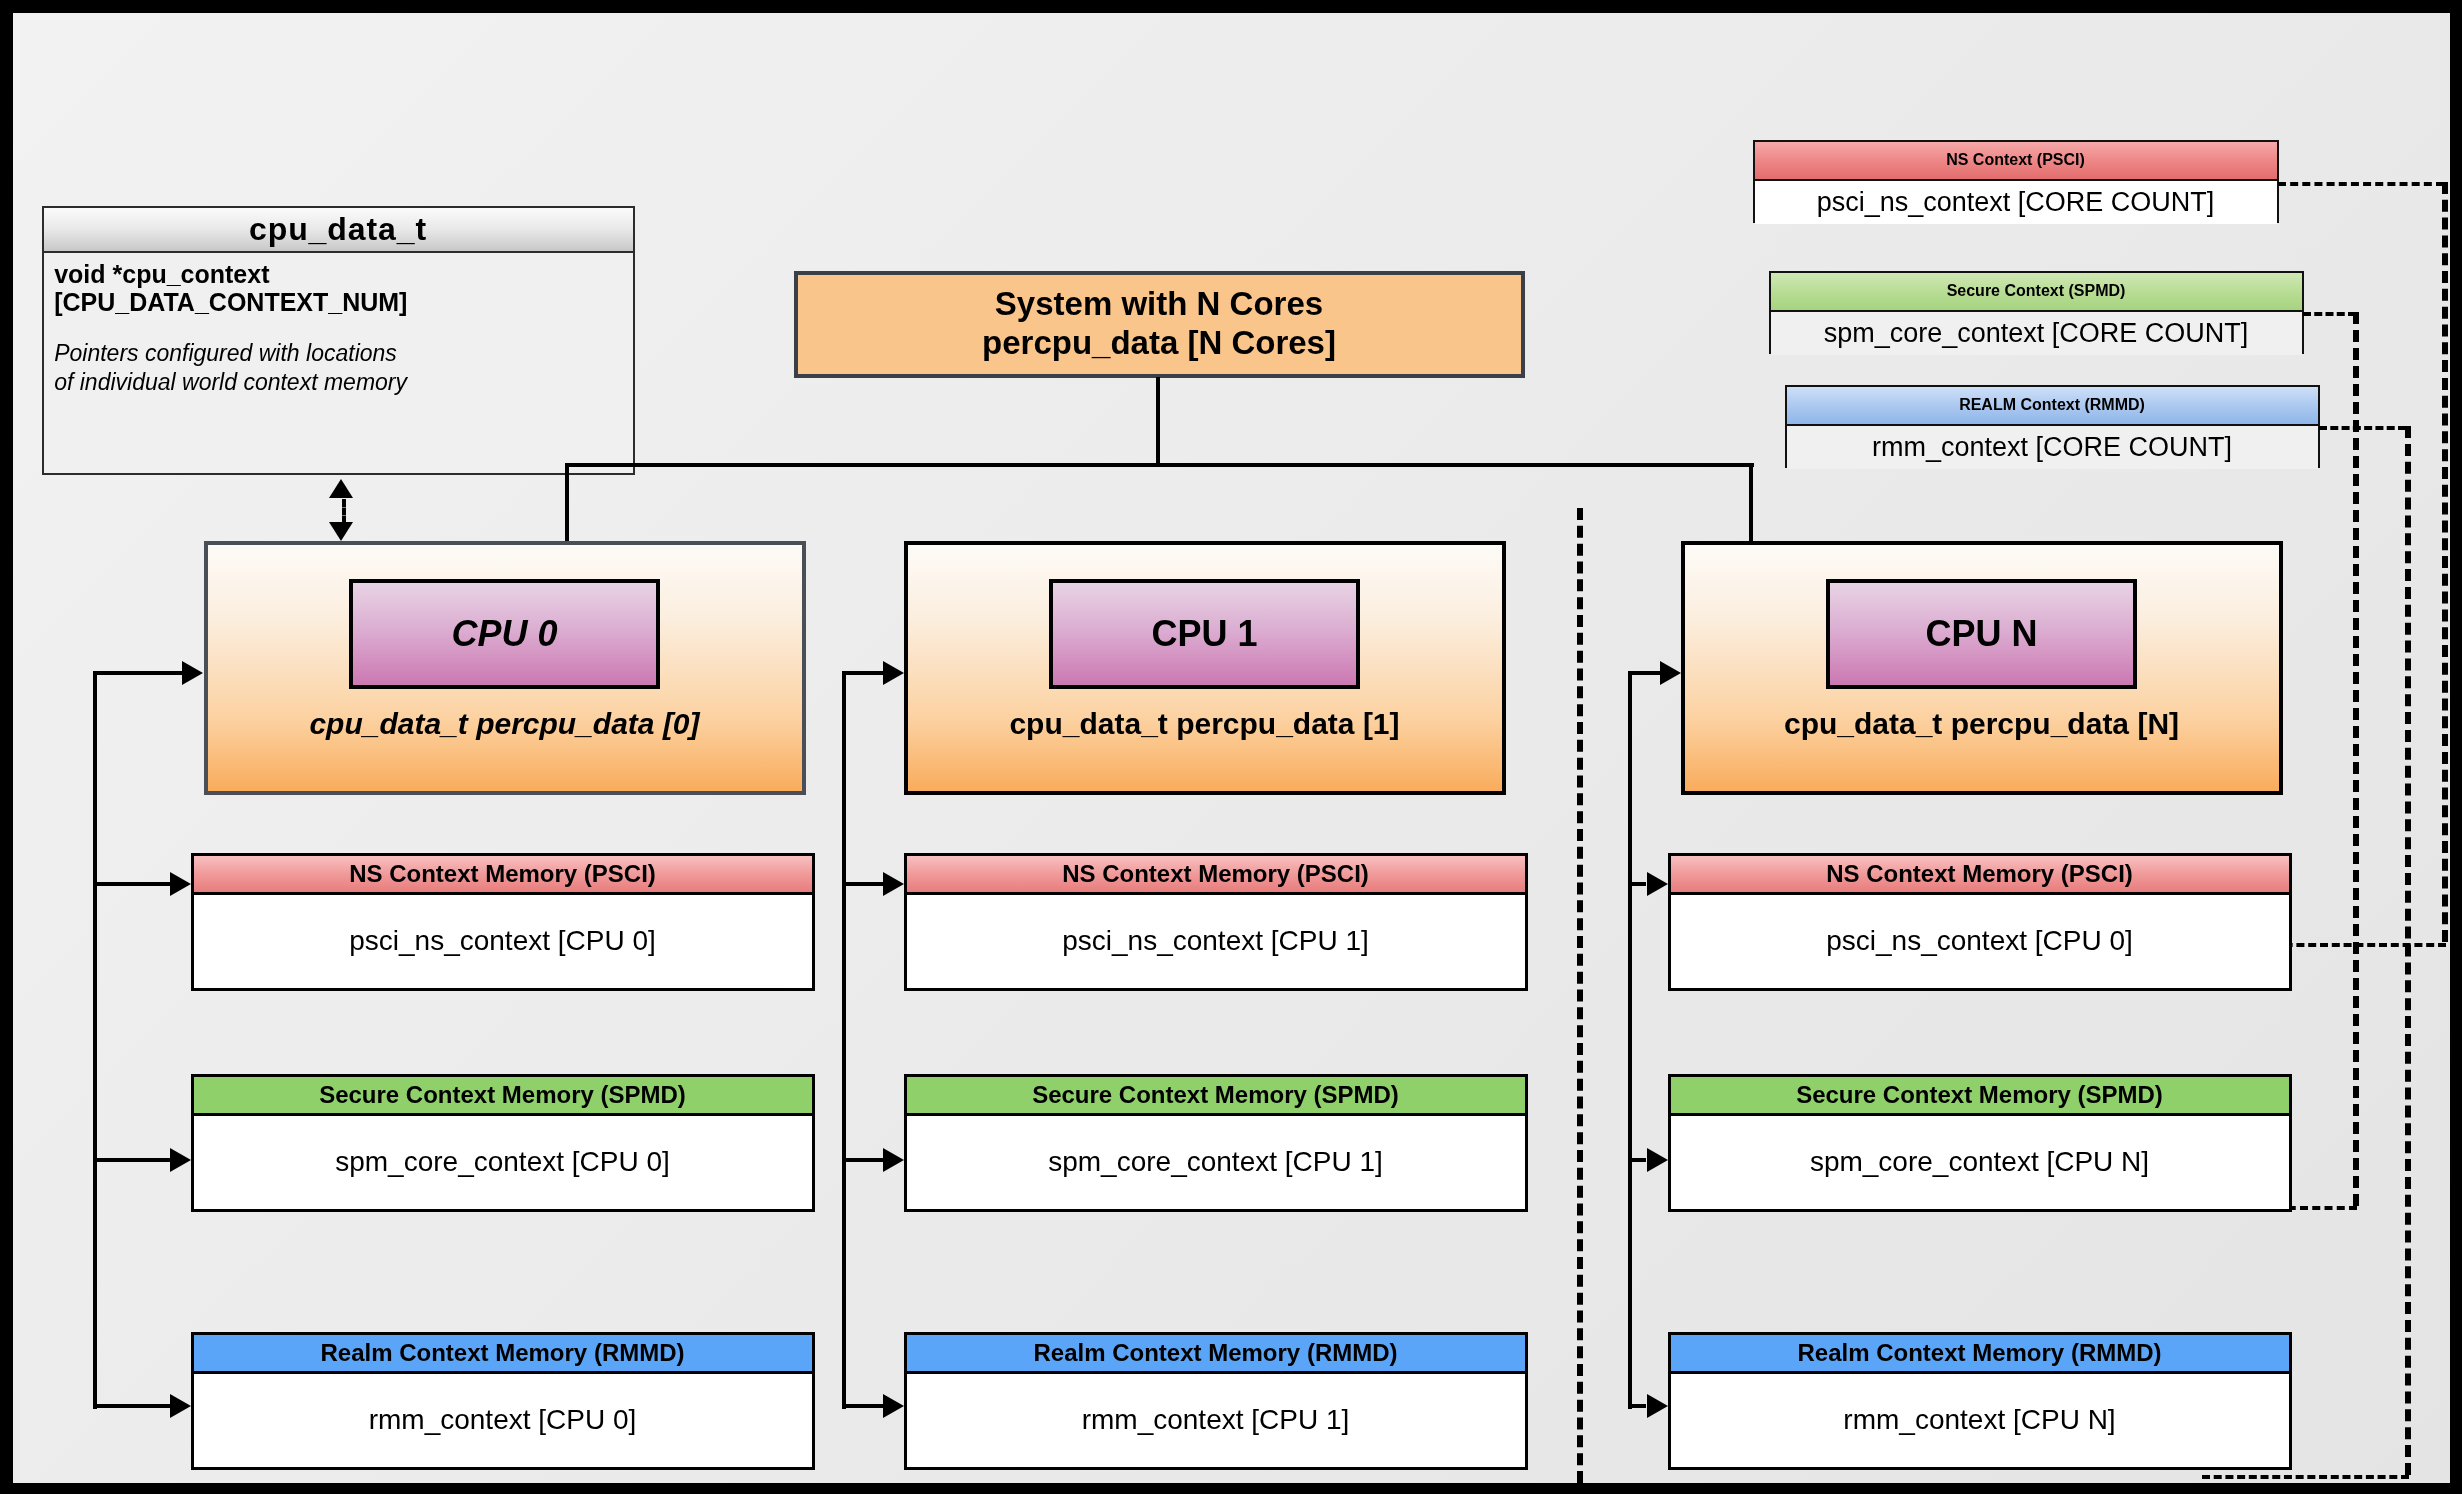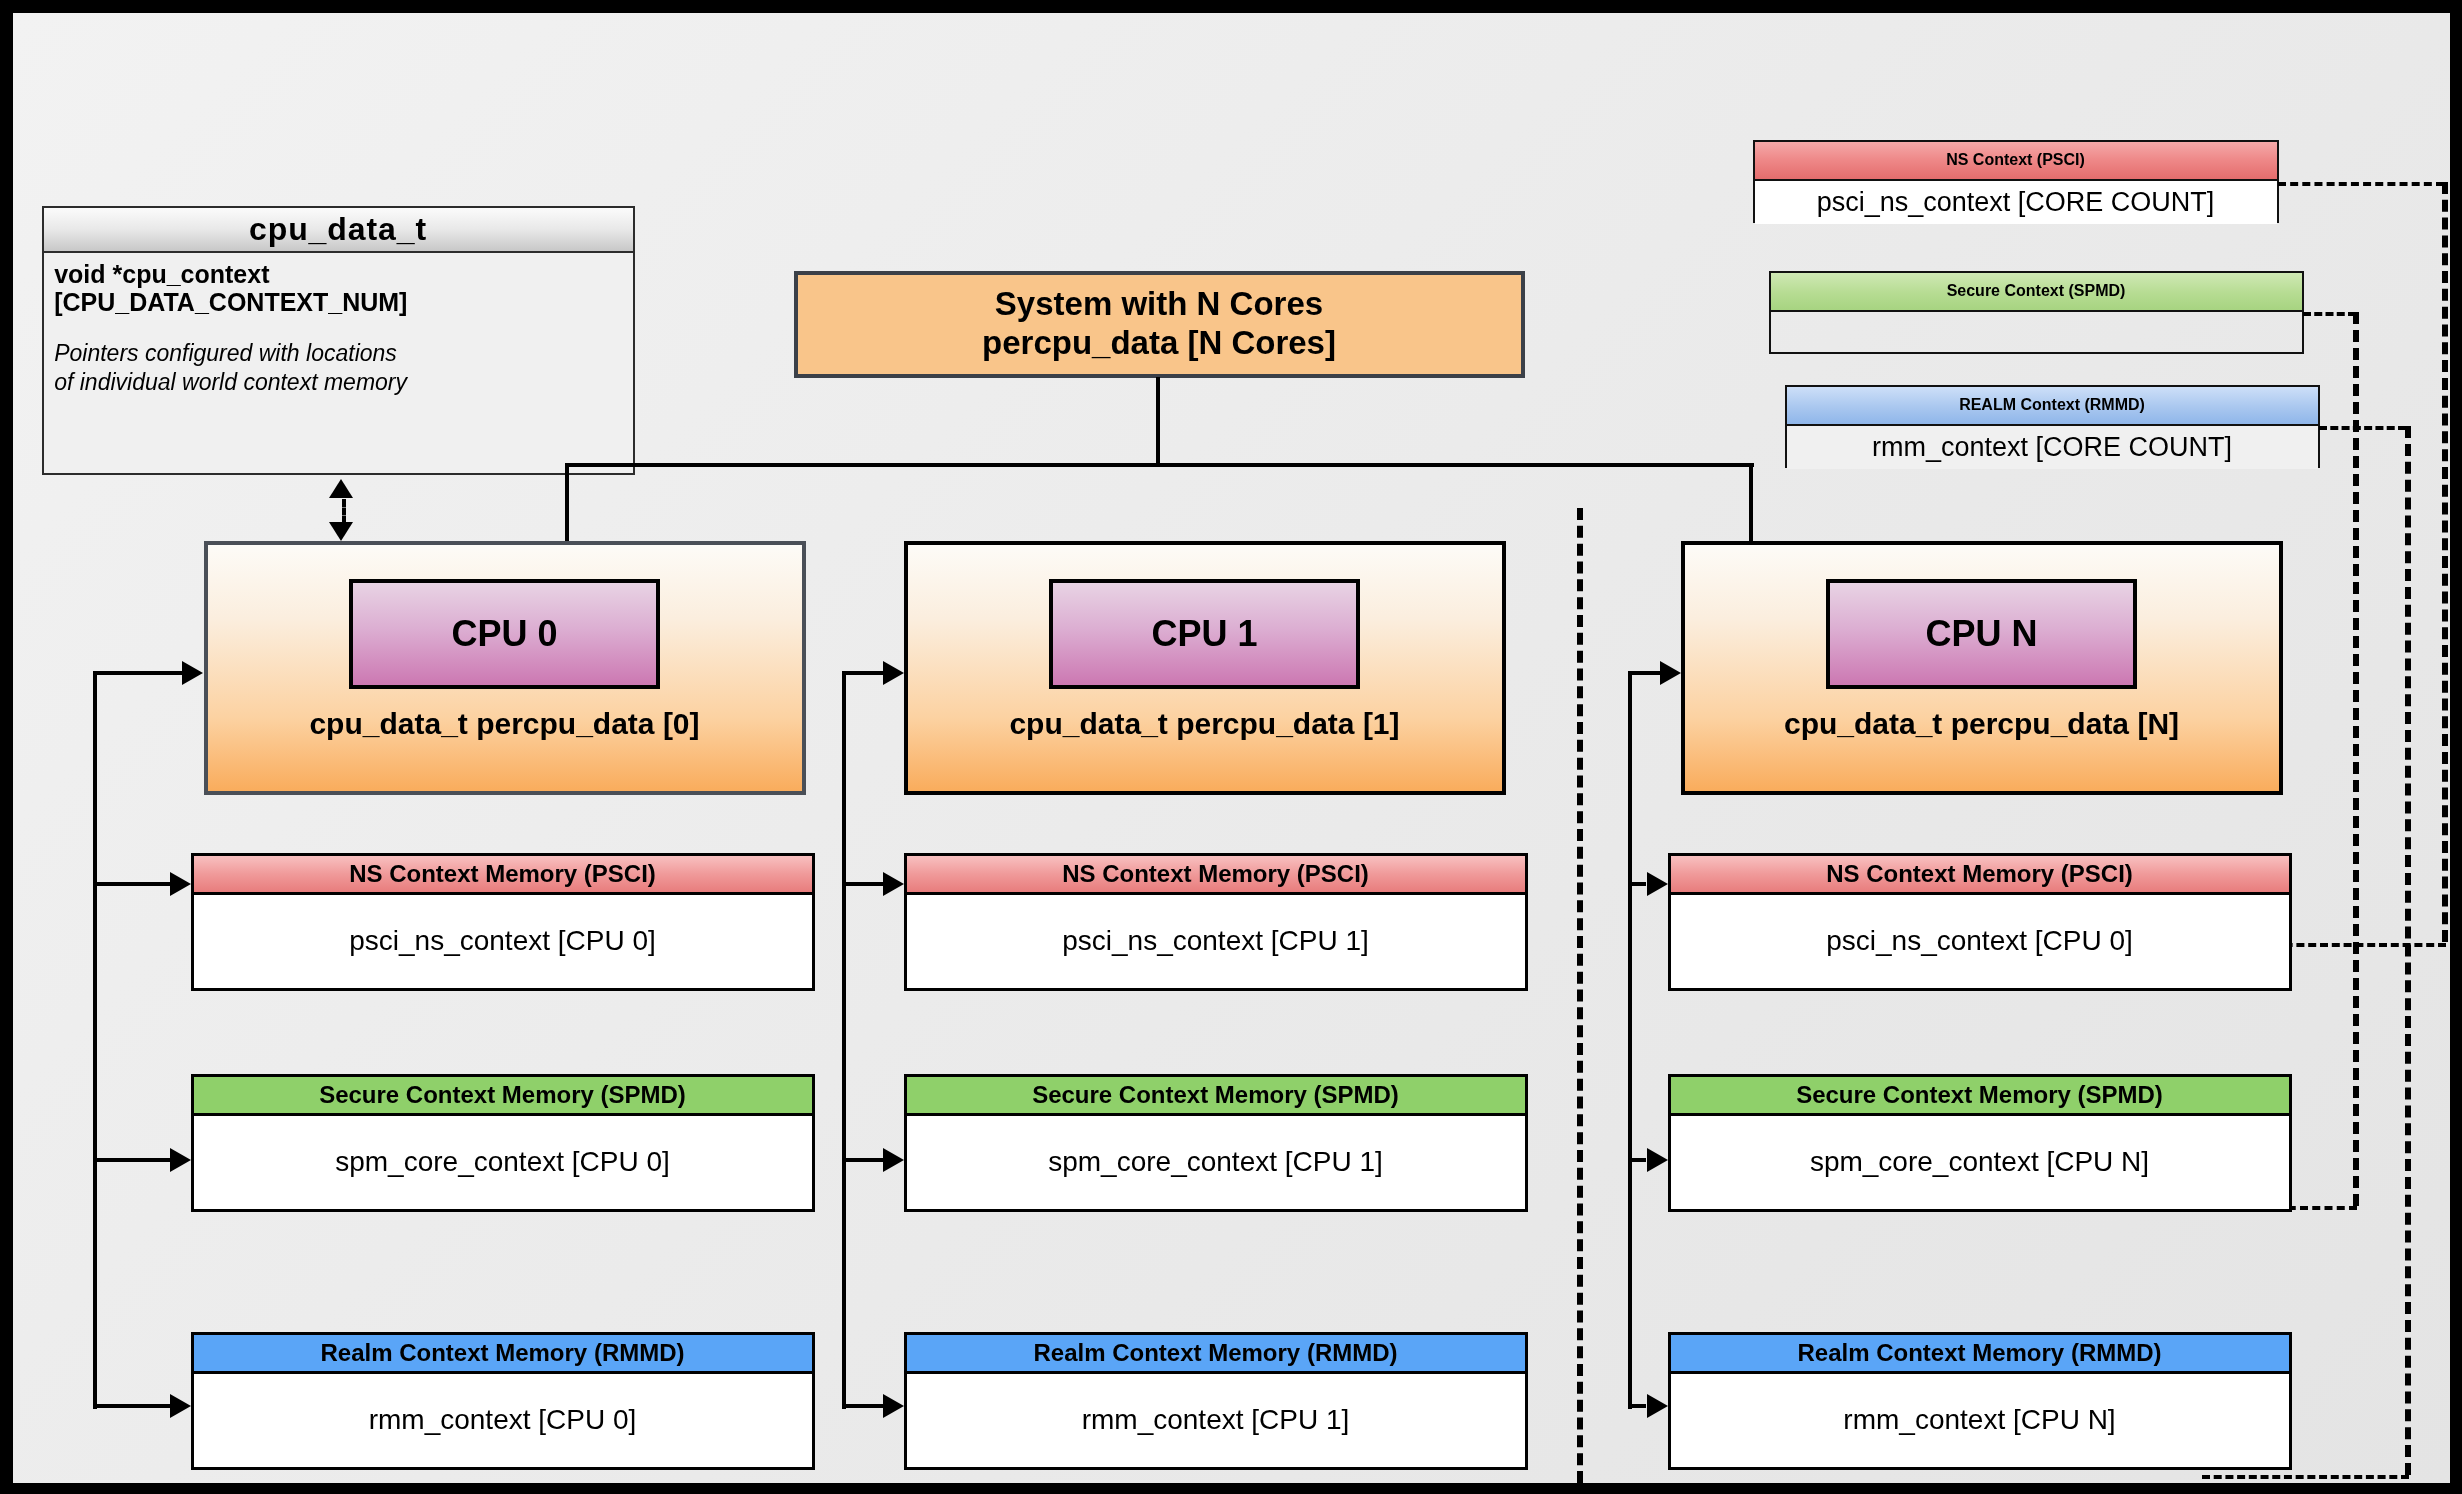--- a/index.html
+++ b/index.html
@@ -61,21 +61,21 @@
   .hdr-sec{ background:linear-gradient(180deg,#cfe8b4 0%, #b6dc92 55%, #a7d481 100%); }
   .hdr-rlm{ background:linear-gradient(180deg,#cddff8 0%, #a9c7ef 55%, #8fb6ea 100%); }
   .val-grey{ background:#f0f0f0 !important; }
 
   
   .cpu-card{
     border:4.5px solid #000;
     background:linear-gradient(180deg,#fdfbf7 0%, #fbeede 30%, #fcd2a2 70%, #f9ac5c 100%);
     display:flex; flex-direction:column; align-items:center;
   }
-  .cpu-card.grey-border{ border-color:#4a4f57; }
+  .cpu-card.grey-border{ border-color:#4a4f57;font-style:italic; }
   .cpu-chip{
     border:4.5px solid #000;
     background:linear-gradient(180deg,#e8d3e4 0%, #dcaed2 45%, #cc78b2 100%);
     display:flex; align-items:center; justify-content:center;
     font-weight:bold; font-size:36px;
   }
   .cpu-label{ font-weight:bold; font-size:30px; margin-top:18px; }
 
   
   .mem-card{ border:3.6px solid #000; background:#fff; }
@@ -152,20 +152,23 @@
         <span>NS Context  (PSCI)</span>
       </div>
       <div class="val">
         <span>psci_ns_context [CORE COUNT]</span>
       </div>
     </div>
 
     <div class="box ctx-card" style="left:1756px; top:258px; width:535px; height:83px;">
       <div class="hdr hdr-sec">
         <span>Secure Context (SPMD)</span>
+      </div>
+      <div class="val val-grey">
+        <span>spm_core_context [CORE COUNT]</span>
       </div>
     </div>
 
     <div class="box ctx-card" style="left:1772px; top:372px; width:535px; height:83px;">
       <div class="hdr hdr-rlm">
         <span>REALM Context (RMMD)</span>
       </div>
       <div class="val val-grey">
         <span>rmm_context [CORE COUNT]</span>
       </div>

